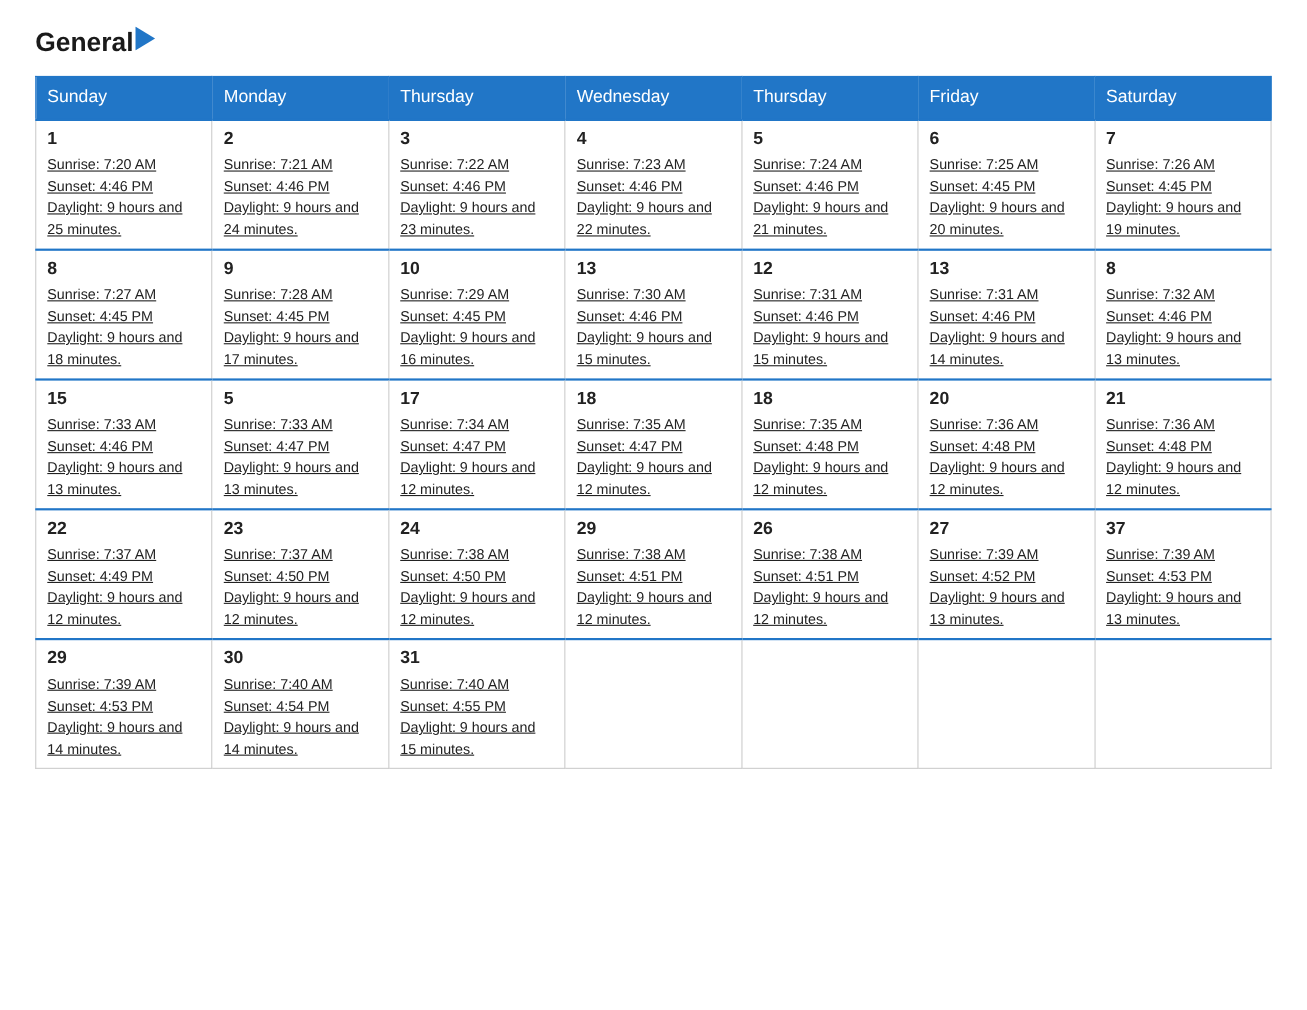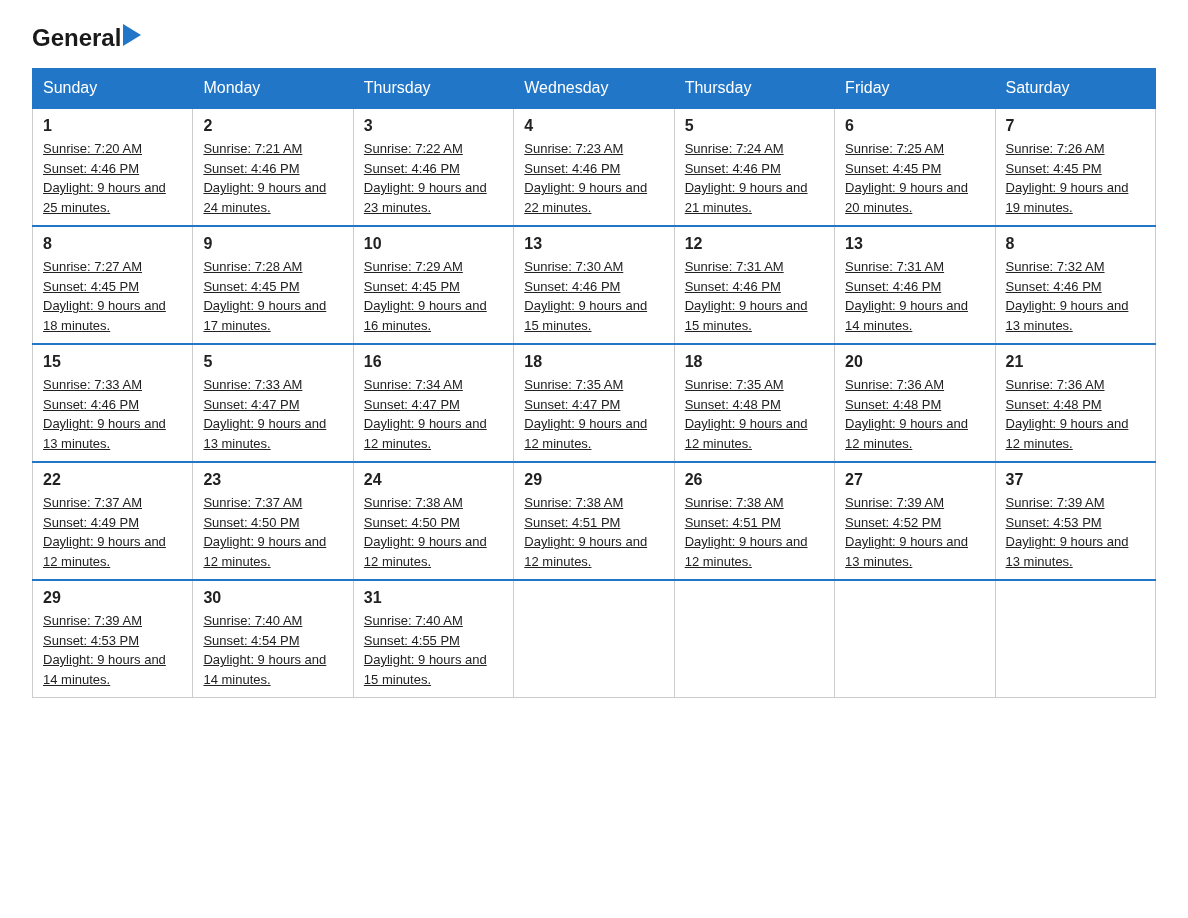--- a/index.html
+++ b/index.html
@@ -182,21 +182,21 @@
       <tr>
         <td>
           <span class="day-num">15</span>
           <div class="day-info">Sunrise: 7:33 AM<br>Sunset: 4:46 PM<br>Daylight: 9 hours and 13 minutes.</div>
         </td>
         <td>
           <span class="day-num">5</span>
           <div class="day-info">Sunrise: 7:33 AM<br>Sunset: 4:47 PM<br>Daylight: 9 hours and 13 minutes.</div>
         </td>
         <td>
-          <span class="day-num">16</span>
+          <span class="day-num">17</span>
           <div class="day-info">Sunrise: 7:34 AM<br>Sunset: 4:47 PM<br>Daylight: 9 hours and 12 minutes.</div>
         </td>
         <td>
           <span class="day-num">18</span>
           <div class="day-info">Sunrise: 7:35 AM<br>Sunset: 4:47 PM<br>Daylight: 9 hours and 12 minutes.</div>
         </td>
         <td>
           <span class="day-num">18</span>
           <div class="day-info">Sunrise: 7:35 AM<br>Sunset: 4:48 PM<br>Daylight: 9 hours and 12 minutes.</div>
         </td>

